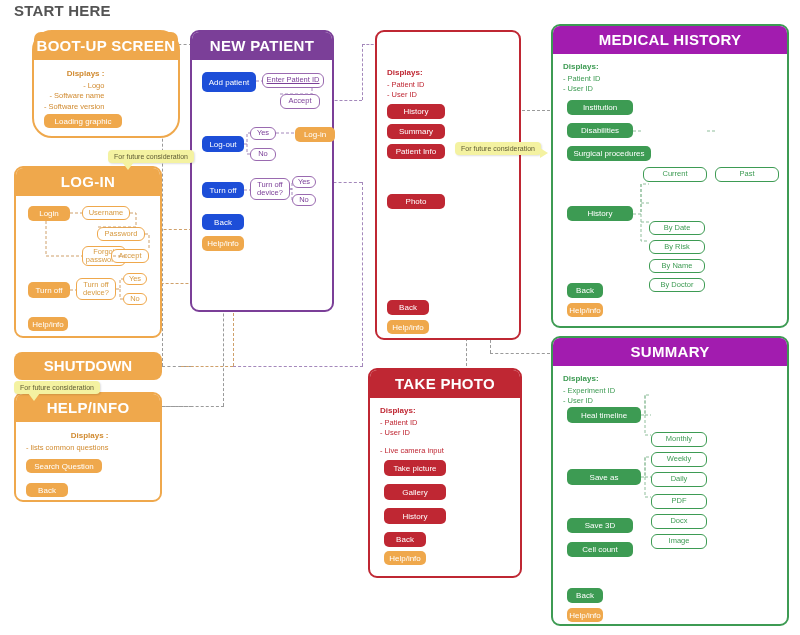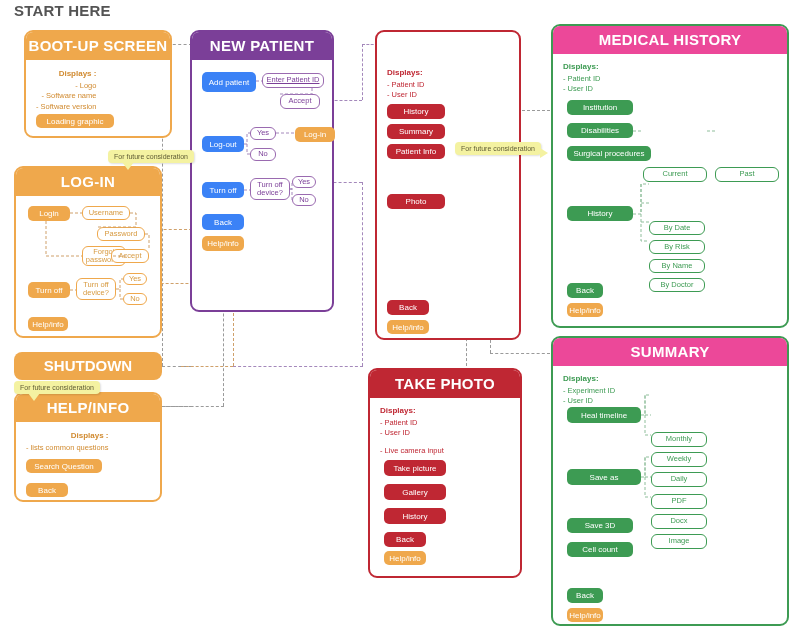--- a/index.html
+++ b/index.html
@@ -27,42 +27,42 @@
     font-weight:bold;font-size:15px;letter-spacing:.3px;
     border-radius:7px 7px 0 0;
   }
   .card.orange{border-color:#efa84c;}
   .card.orange>.card-hdr{background:#efa84c;}
   .card.purple{border-color:#7b3f98;}
   .card.purple>.card-hdr{background:#7b3f98;}
   .card.red{border-color:#bf2733;}
   .card.red>.card-hdr{background:#bf2733;}
   .card.green{border-color:#3d9b53;}
-  .card.green>.card-hdr{background:#ec4899;}
+  .card.green>.card-hdr{background:#a21caf;}
 
   
   .banner{border-radius:8px;height:28px;line-height:28px;text-align:center;
     color:#fff;font-weight:bold;font-size:15px;}
   .banner.orange{background:#efa84c;border-radius:8px;}
 
   
   .displays{font-size:7.5px;line-height:10.5px;}
   .displays b{display:block;font-size:8px;margin-bottom:1px;}
   .displays .ln{display:block;white-space:pre;}
   .orange .displays,.orange .displays b{color:#d18b31;text-align:right;}
   .red .displays,.red .displays b{color:#bf2733;}
   .green .displays,.green .displays b{color:#3d9b53;}
 
   
   .btn{
     border-radius:5px;display:flex;align-items:center;justify-content:center;
     color:#fff;font-size:8px;text-align:center;line-height:9px;padding:0 2px;
   }
   .btn.orange{background:#efa84c;}
-  .btn.purple{background:#3b82f6;}
+  .btn.purple{background:#1d4ed8;}
   .btn.red{background:#bf2733;}
   .btn.green{background:#3d9b53;}
   .btn.helpinfo{background:#efa84c;}
 
   
   .opill{
     border-radius:6px;border:1px solid;background:#fff;display:flex;
     align-items:center;justify-content:center;font-size:7.5px;line-height:8.5px;
     text-align:center;padding:0 2px;
   }
@@ -128,21 +128,21 @@
   <div class="cx" style="left:432px;top:129px;width:58px;"></div>
   <div class="cy" style="left:490px;top:129px;height:224px;"></div>
   <div class="cx" style="left:490px;top:353px;width:60px;"></div>
 
   <div class="cx" style="left:436px;top:199px;width:30px;"></div>
   <div class="cy" style="left:466px;top:199px;height:172px;"></div>
   <div class="cx" style="left:436px;top:371px;width:30px;"></div>
 
   <div class="cx" style="left:162px;top:406px;width:30px;"></div>
 
-  <div class="abs card orange" style="left:24px;top:30px;width:148px;height:108px;">
+  <div class="abs card orange" style="left:32px;top:30px;width:148px;height:108px;border-radius:20px;">
     <div class="card-hdr">BOOT-UP SCREEN</div>
     <div class="abs displays" style="left:10px;top:37px;">
       <b>Displays :</b>
       <span class="ln">- Logo</span>
       <span class="ln">- Software name</span>
       <span class="ln">- Software version</span>
     </div>
     <div class="abs btn orange" style="left:10px;top:82px;width:78px;height:14px;">Loading graphic</div>
   </div>
 

